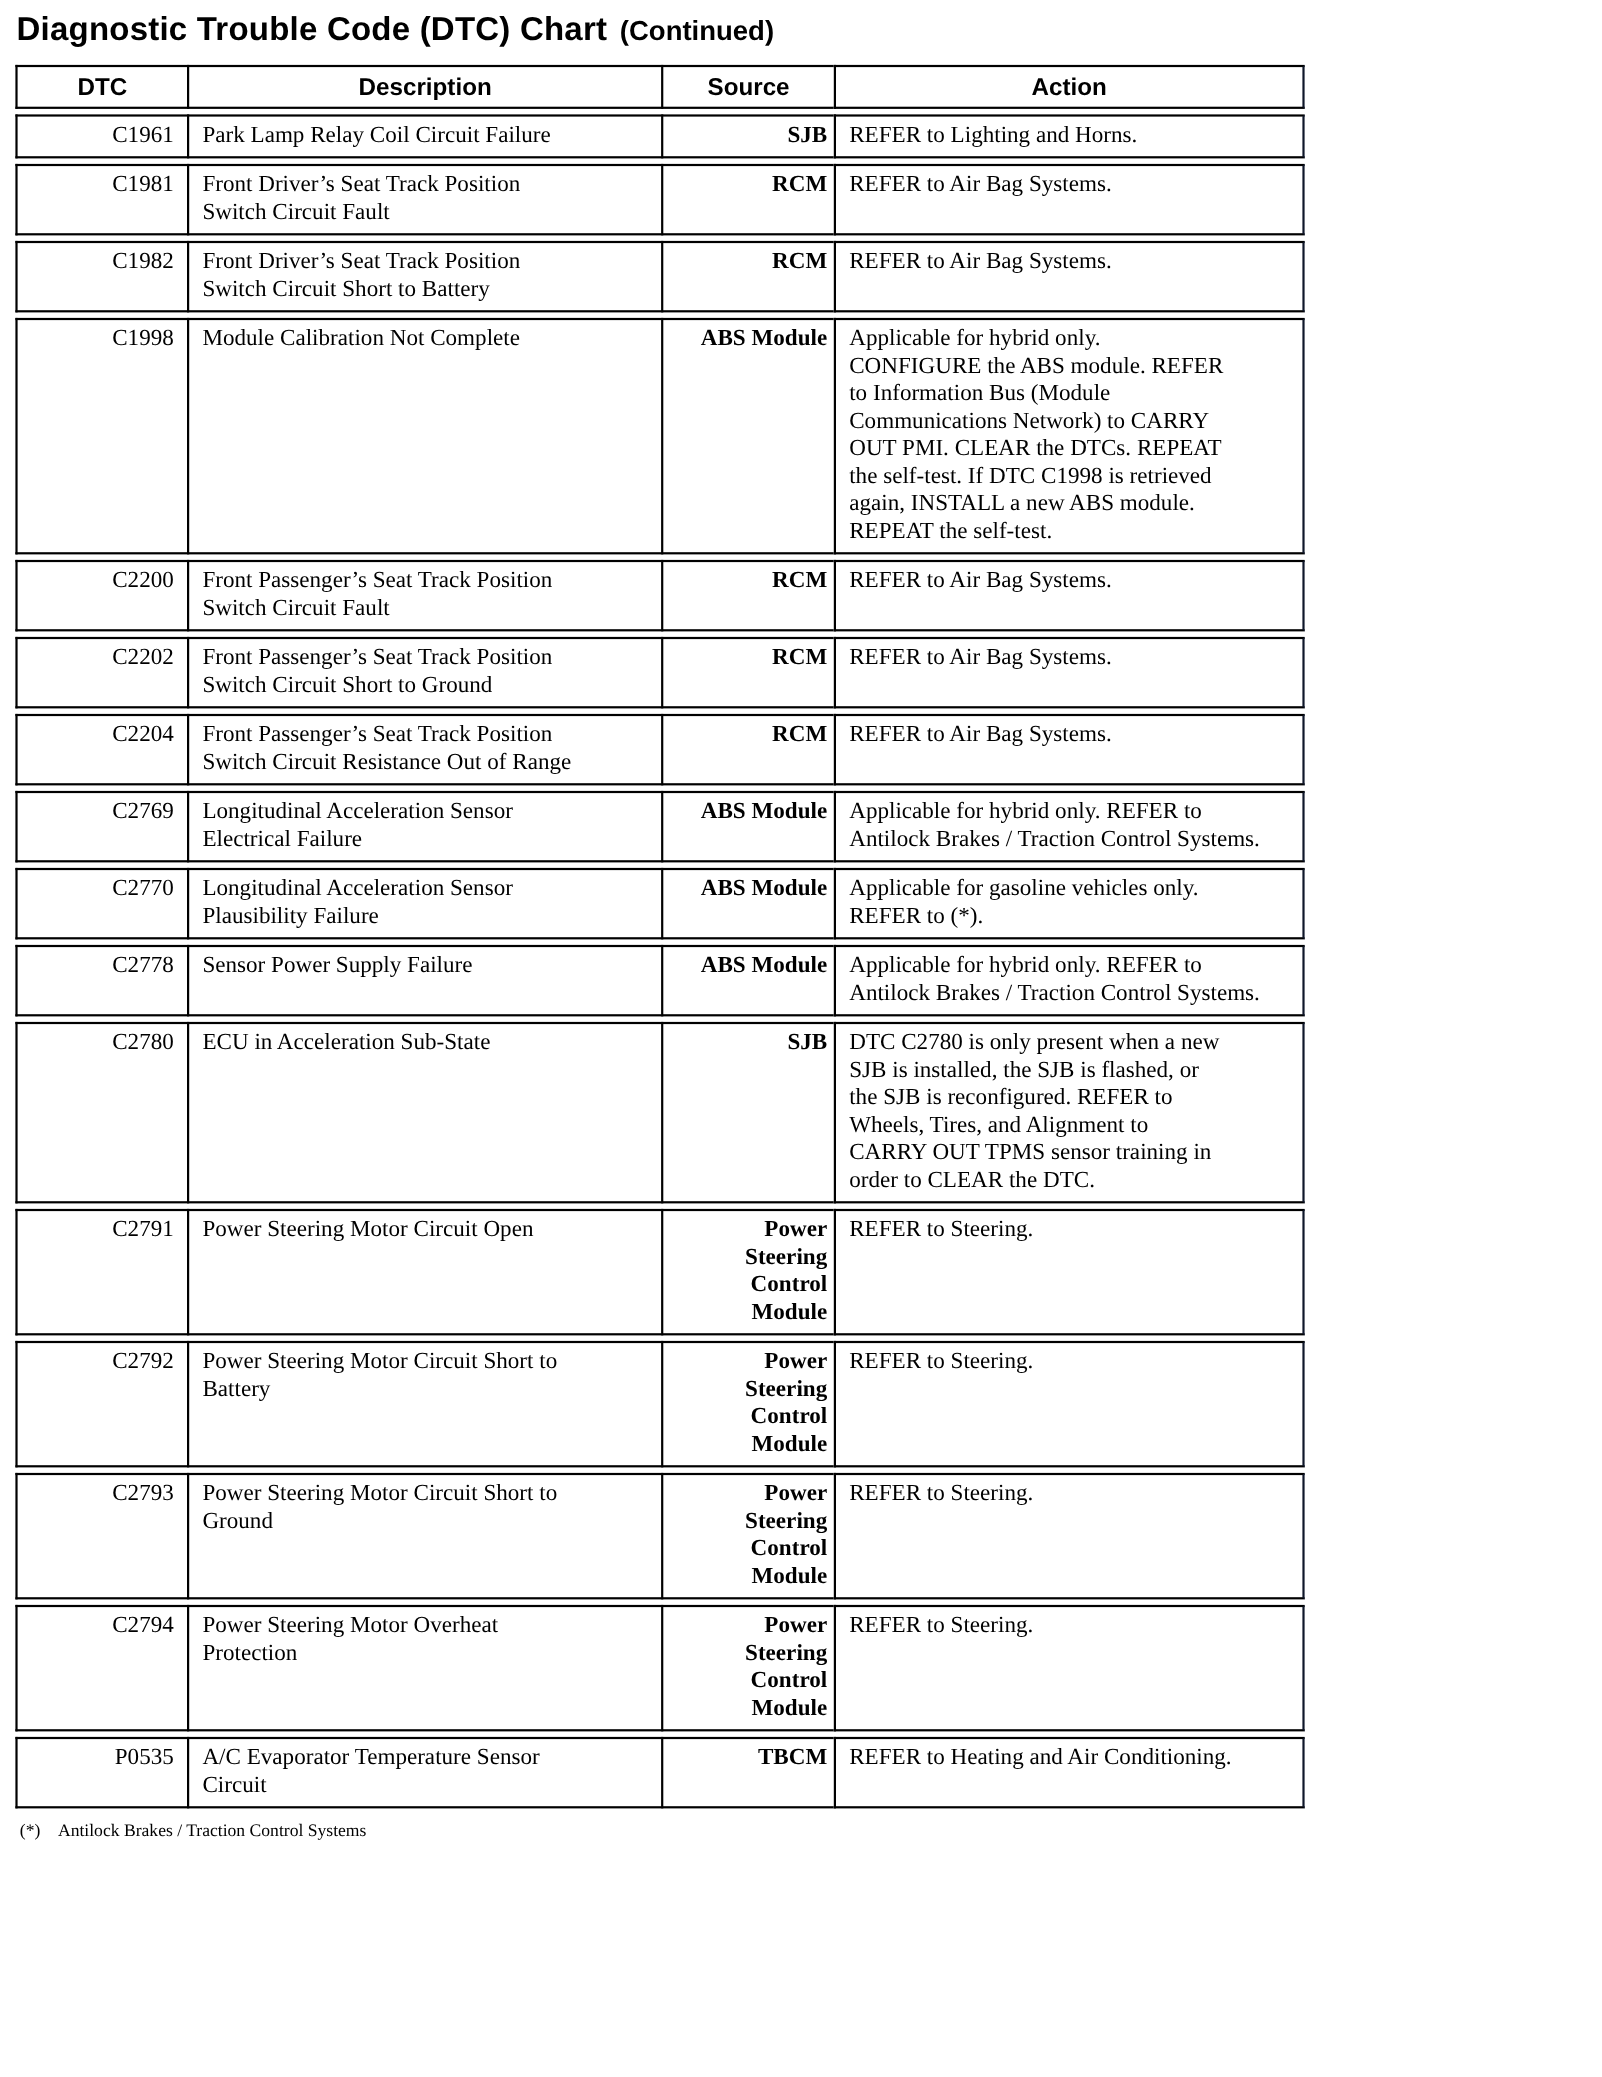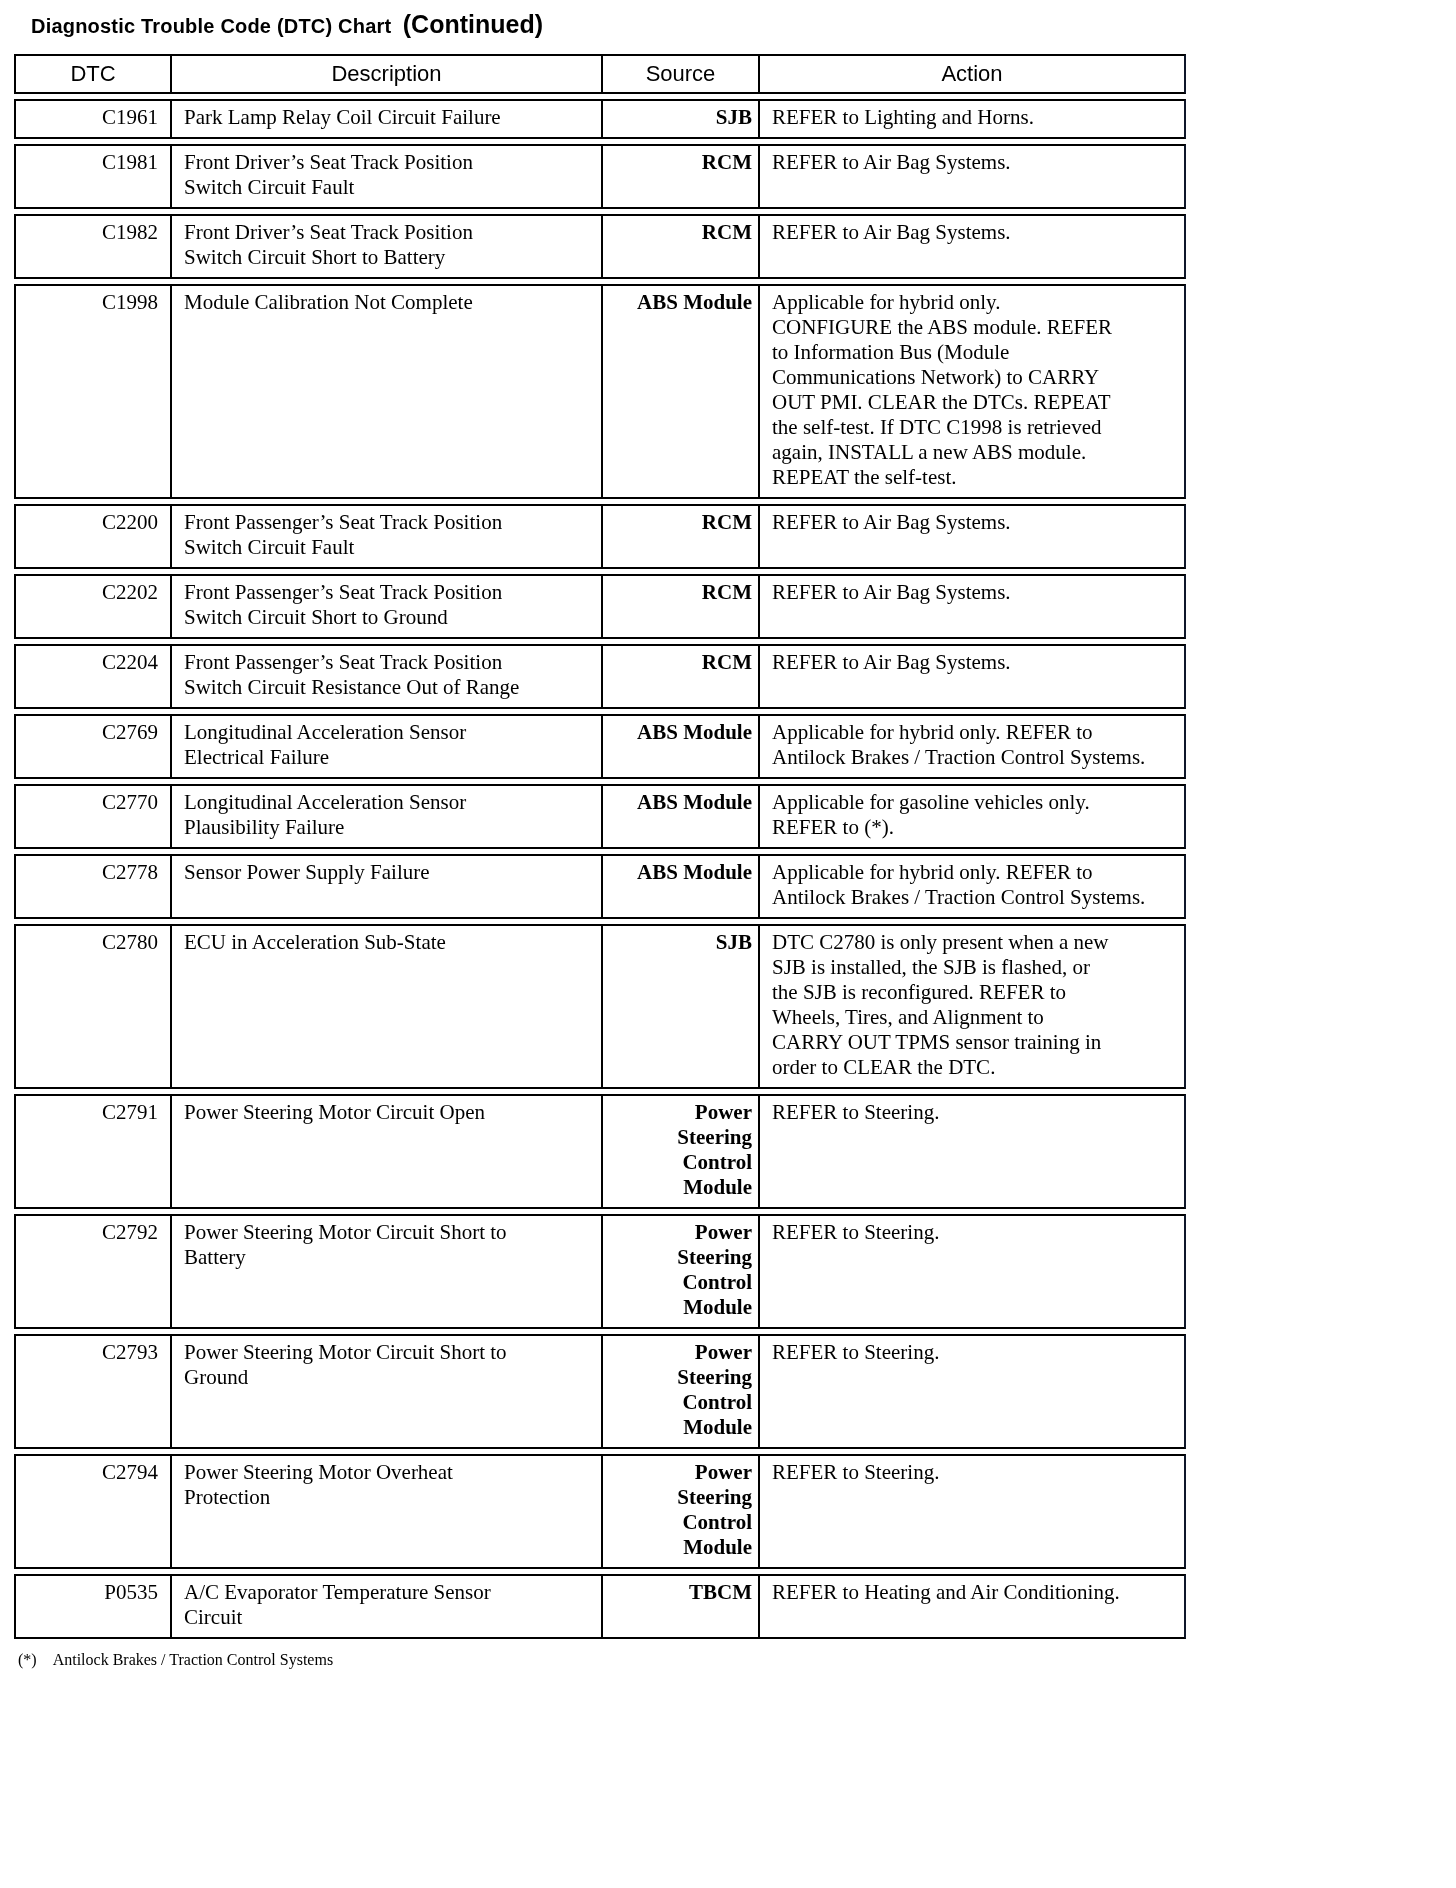--- a/index.html
+++ b/index.html
@@ -12,41 +12,41 @@
     overflow: hidden;
   }
   .page { padding: 8px 14px; }
 
   .page-title {
     font-family: "Liberation Sans", sans-serif;
     font-weight: 700;
     margin: 2px 0 10px 1px;
     white-space: nowrap;
   }
-  .page-title .main { font-size: 20px; letter-spacing: 0.2px; margin-left: 16px; }
+  .page-title .main { font-size: 30px; letter-spacing: 0.2px; }
   .page-title .suffix { font-size: 25px; margin-left: 7px; }
 
   table.dtc {
     border-collapse: separate;
     border-spacing: 0 5px;
     table-layout: fixed;
     width: 1172px;
   }
   th, td {
     border: 2px solid #000;
     border-right: none;
     vertical-align: top;
     box-sizing: border-box;
     background: #fff;
   }
   th:last-child, td:last-child { border-right: 2px solid #0f172a; }
 
   th {
     font-family: "Liberation Sans", sans-serif;
-    font-weight: 400;
+    font-weight: 700;
     font-size: 22px;
     text-align: center;
     vertical-align: middle;
     padding: 5px 12px;
   }
   td {
     font-size: 21px;
     line-height: 25px;
     padding: 4px 12px 7px 12px;
     white-space: pre-line;

